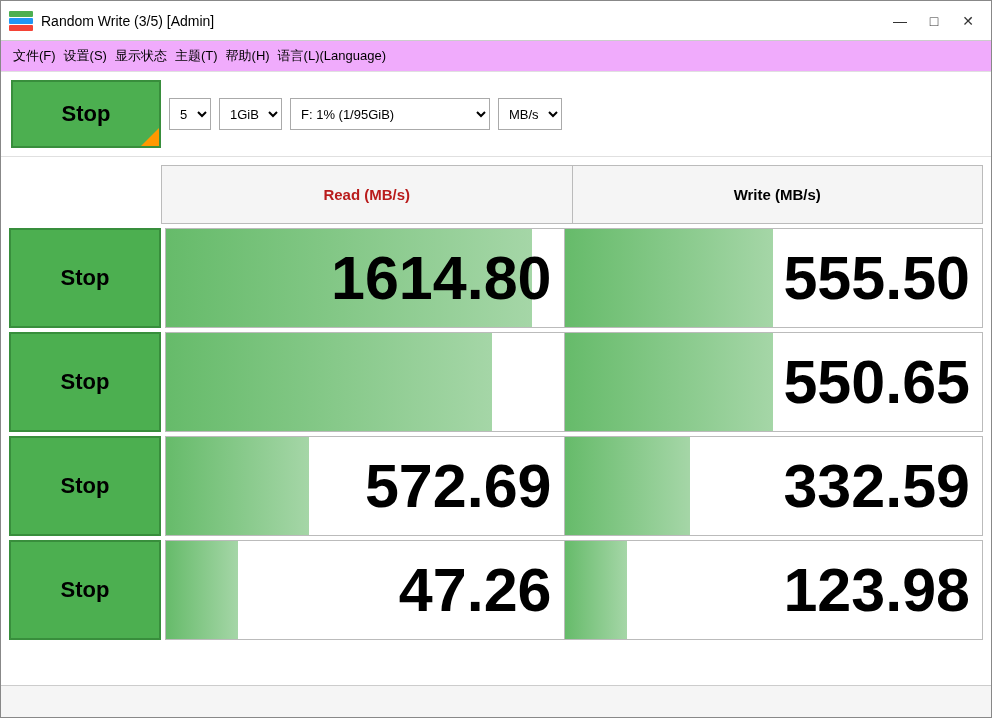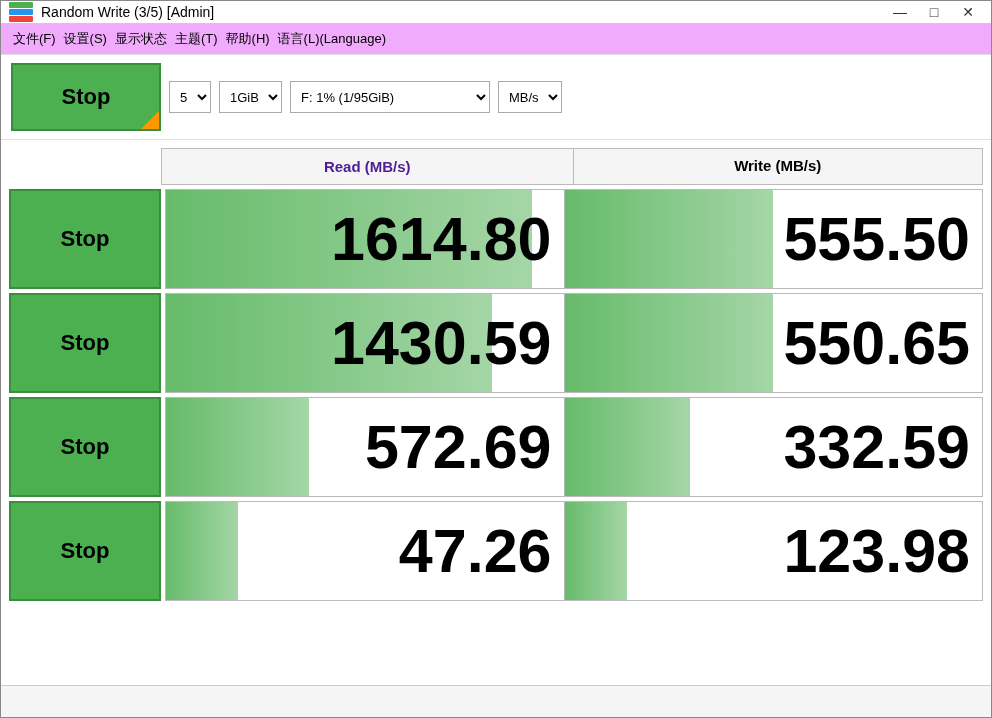--- a/index.html
+++ b/index.html
@@ -23,21 +23,21 @@
       box-shadow: 2px 2px 8px rgba(0,0,0,0.3);
     }
 
     
     .title-bar {
       background: #ffffff;
       border-bottom: 1px solid #ccc;
       display: flex;
       align-items: center;
       padding: 6px 8px;
-      height: 23px;
+      height: 40px;
     }
 
     .title-bar-icon {
       width: 24px;
       height: 20px;
       margin-right: 8px;
       display: flex;
       flex-direction: column;
       justify-content: space-between;
     }
@@ -156,35 +156,35 @@
 
     .header-spacer {
       width: 152px;
     }
 
     .header-read {
       flex: 1;
       text-align: center;
       font-weight: bold;
       font-size: 15px;
-      color: #4c1d95;
+      color: #b91c1c;
       border: 1px solid #bbb;
-      padding: 9px;
+      padding: 20px;
       background: #f5f5f5;
     }
 
     .header-write {
       flex: 1;
       text-align: center;
       font-weight: bold;
       font-size: 15px;
       color: #000;
       border: 1px solid #bbb;
       border-left: none;
-      padding: 8px;
+      padding: 20px;
       background: #f5f5f5;
     }
 
     
     .data-row {
       display: flex;
       margin-bottom: 4px;
       height: 100px;
     }
 
@@ -313,21 +313,20 @@
       </div>
       <div class="data-cell">
         <div class="bar" style="width:50%"></div>
         <span class="value">555.50</span>
       </div>
     </div>
         <div class="data-row">
       <button class="stop-btn-row">Stop</button>
       <div class="data-cell">
         <div class="bar" style="width:82%"></div>
-        <span class="value">1430.59</span>
       </div>
       <div class="data-cell">
         <div class="bar" style="width:50%"></div>
         <span class="value">550.65</span>
       </div>
     </div>
         <div class="data-row">
       <button class="stop-btn-row">Stop</button>
       <div class="data-cell">
         <div class="bar" style="width:36%"></div>

